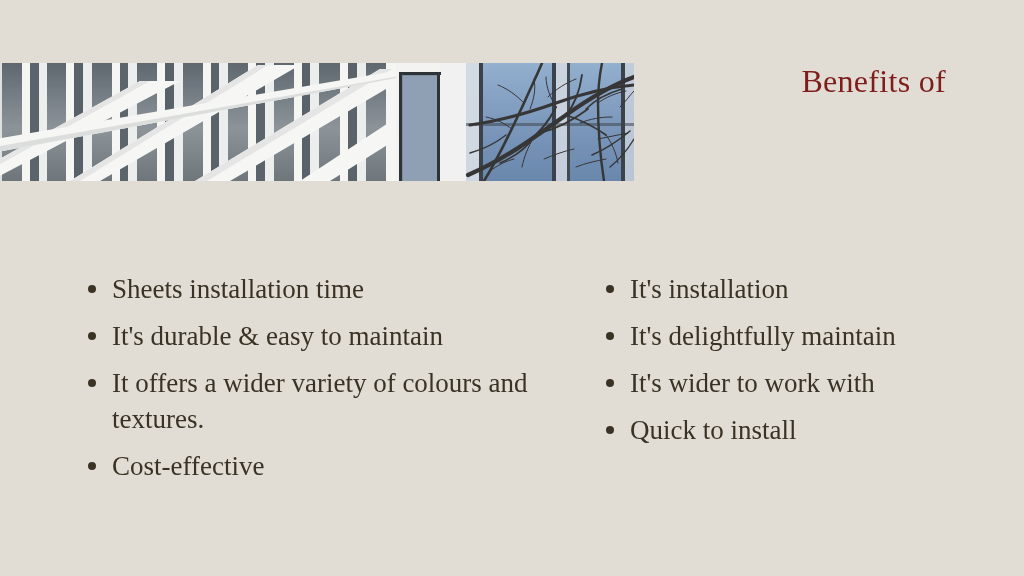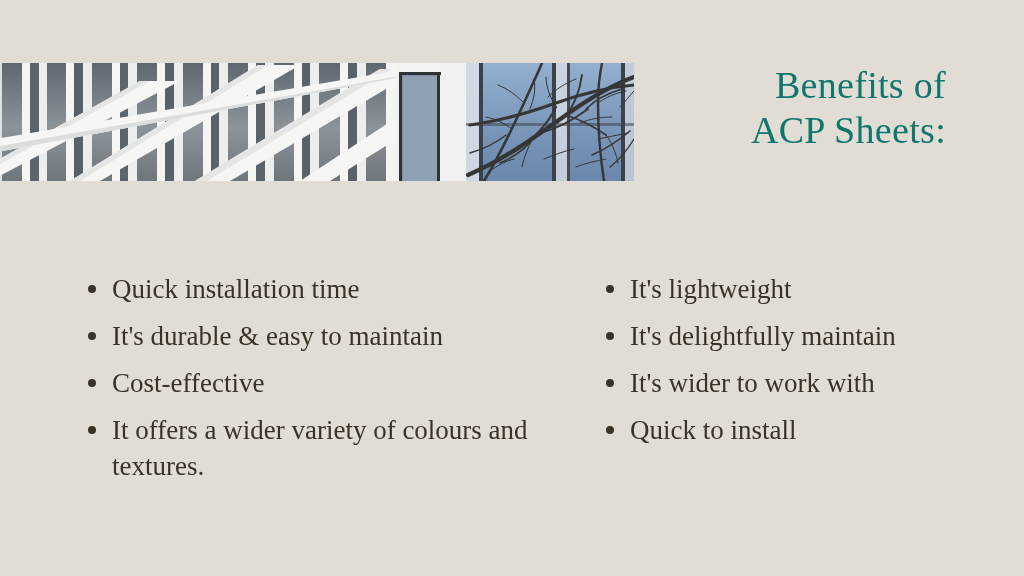--- a/index.html
+++ b/index.html
@@ -41,23 +41,23 @@
   #title-block {
     position: absolute;
     right: 78px;
     top: 63px;
     width: 460px;
     text-align: right;
     line-height: 1.18;
   }
   #title-block .title-line {
     display: block;
-    font-size: 38px;
+    font-size: 32px;
     font-weight: 400;
-    color: #0f766e;
+    color: #7f1d1d;
     letter-spacing: 0.3px;
     white-space: nowrap;
   }
 
   
   .bullet-col {
     position: absolute;
     top: 272px;
   }
   #bullets-left  { left: 84px;  width: 470px; }
@@ -233,46 +233,45 @@
           </g>
         </g>
 
         <rect x="466" y="0" width="168" height="118" fill="#b8c8dc" opacity="0.12"></rect>
       </g>
     </svg>
   </div>
 
   <div id="title-block">
     <span class="title-line">Benefits of</span>
-    <span class="title-line">ACP Sheets:</span>
   </div>
 
   <div id="bullets-left" class="bullet-col">
     <div class="bullet-item">
       <span class="bullet-dot"></span>
-      <span class="bullet-text">Quick installation time</span>
+      <span class="bullet-text">Sheets installation time</span>
     </div>
     <div class="bullet-item">
       <span class="bullet-dot"></span>
       <span class="bullet-text">It's durable &amp; easy to maintain</span>
     </div>
     <div class="bullet-item">
       <span class="bullet-dot"></span>
+      <span class="bullet-text">It offers a wider variety of colours and textures.</span>
+    </div>
+    <div class="bullet-item">
+      <span class="bullet-dot"></span>
       <span class="bullet-text">Cost-effective</span>
     </div>
-    <div class="bullet-item">
-      <span class="bullet-dot"></span>
-      <span class="bullet-text">It offers a wider variety of colours and textures.</span>
-    </div>
   </div>
 
   <div id="bullets-right" class="bullet-col">
     <div class="bullet-item">
       <span class="bullet-dot"></span>
-      <span class="bullet-text">It's lightweight</span>
+      <span class="bullet-text">It's installation</span>
     </div>
     <div class="bullet-item">
       <span class="bullet-dot"></span>
       <span class="bullet-text">It's delightfully maintain</span>
     </div>
     <div class="bullet-item">
       <span class="bullet-dot"></span>
       <span class="bullet-text">It's wider to work with</span>
     </div>
     <div class="bullet-item">

